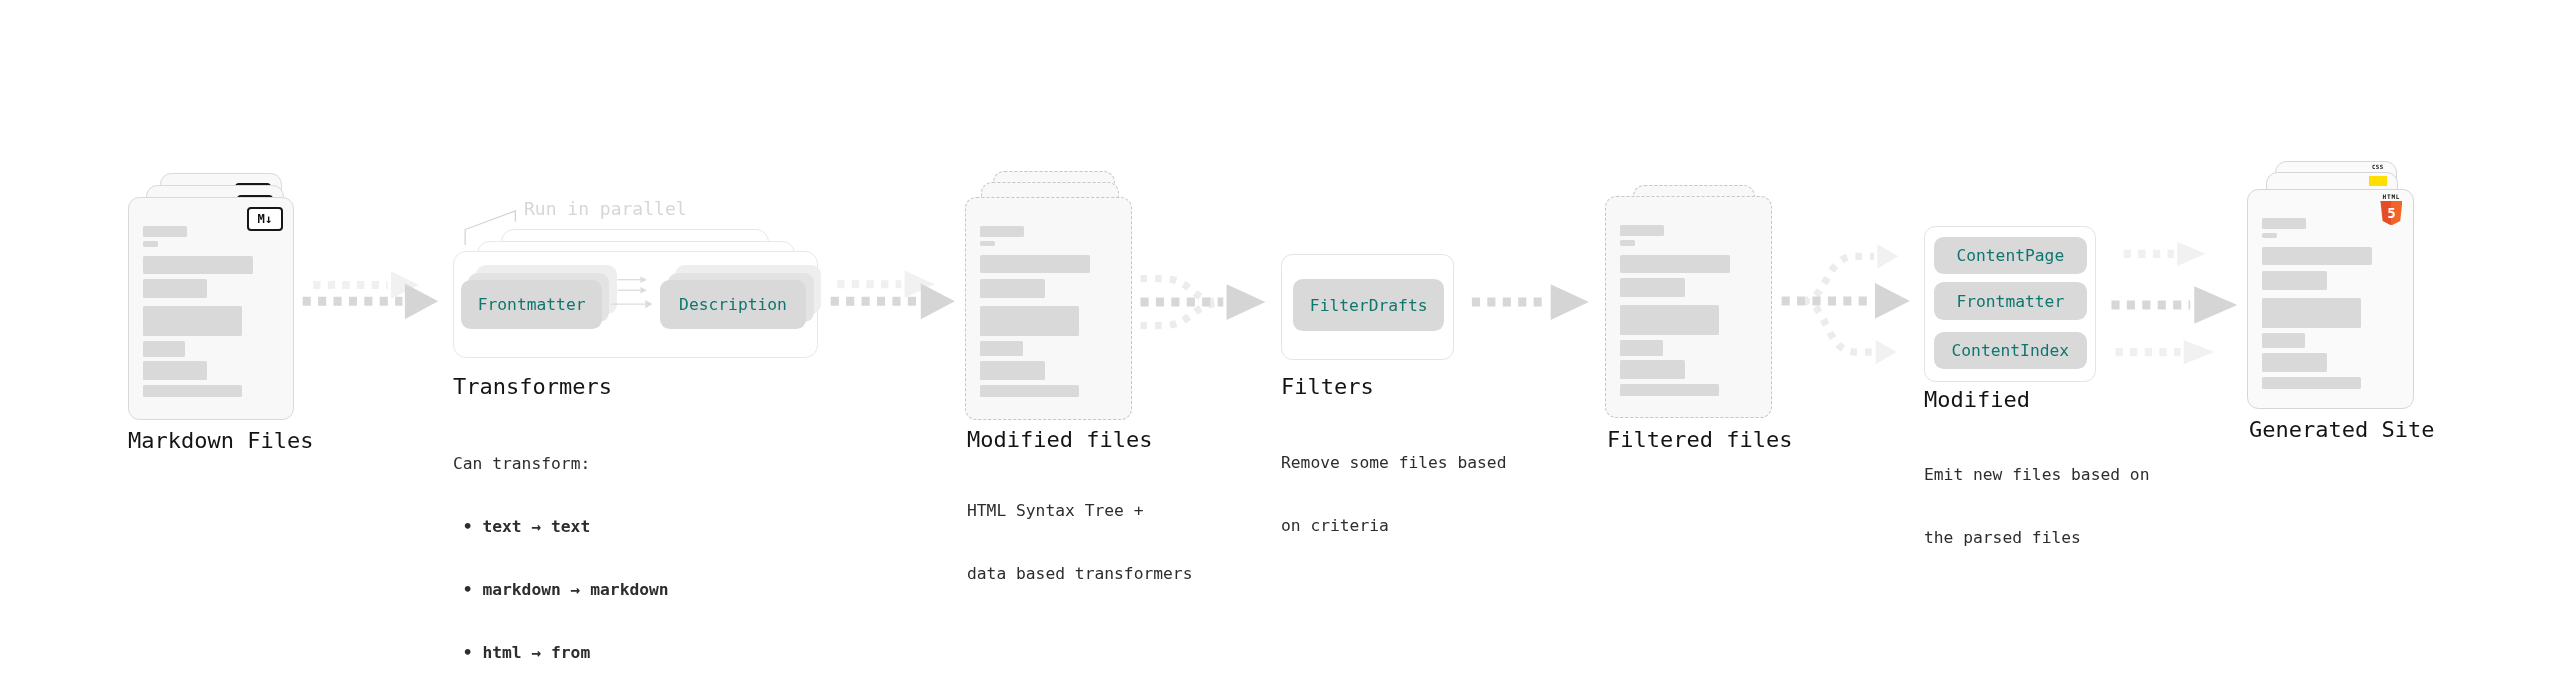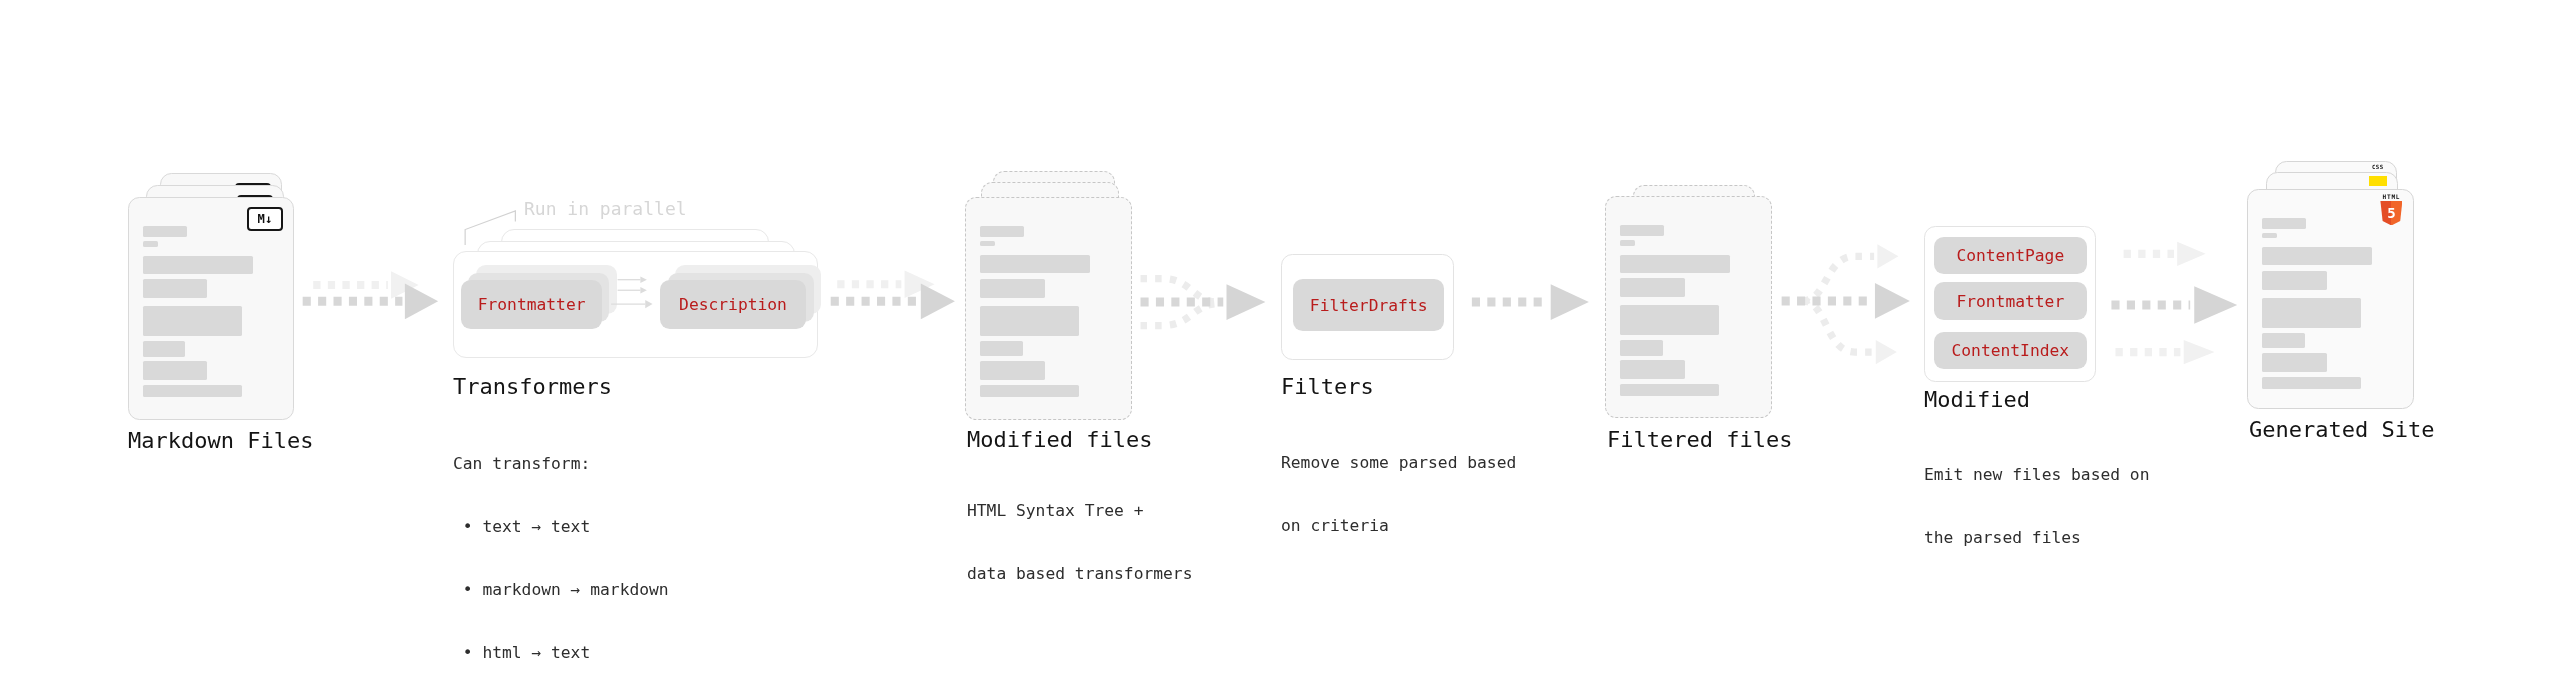--- a/index.html
+++ b/index.html
@@ -10,28 +10,28 @@
   
   .doc{position:absolute;box-sizing:border-box;background:#f8f8f8;border:1.2px solid #d9d9d9;
        border-radius:11.4px;padding:28px 13px 0 14px;}
   .doc.dashed{border:1.3px dashed #c6c6c6;}
   .doc.white{background:#fafafa;border-color:#d6d6d6;}
   .bar{background:#d9d9d9;border-radius:1.6px;}
 
   
   .heading{position:absolute;font-size:22px;line-height:1.1;color:#141414;white-space:pre;}
   .body{position:absolute;font-size:16.3px;line-height:21px;color:#2d2d2d;white-space:pre;}
-  .body .bullet{padding-left:9.8px;}
+  .body .bullet{padding-left:9.8px;font-weight:bold;}
   .callout{position:absolute;font-size:18px;line-height:1;color:#d6d6d6;white-space:pre;}
 
   
   .tbox{position:absolute;box-sizing:border-box;background:#ffffff;border:1.2px solid #e8e8e8;border-radius:13px;}
   .gbox{position:absolute;box-sizing:border-box;background:#ffffff;border:1.2px solid #e3e3e3;border-radius:11.4px;}
   .pill{position:absolute;box-sizing:border-box;background:#d9d9d9;border-radius:9.8px;
-        display:flex;align-items:center;justify-content:center;font-size:16.3px;color:#b91c1c;white-space:pre;}
+        display:flex;align-items:center;justify-content:center;font-size:16.3px;color:#0f766e;white-space:pre;}
   .pill.e1{background:#e3e3e3;}
   .pill.e2{background:#eeeeee;}
 
   
   .md-badge{position:absolute;top:9px;right:9.8px;width:32.5px;height:19.5px;background:#ffffff;
             border:2px solid #161616;border-radius:4.1px;display:flex;align-items:center;justify-content:center;
             font-size:12.2px;font-weight:bold;color:#111;}
   .css-icon{position:absolute;top:3.3px;right:8.1px;width:21px;text-align:center;}
   .css-text{font-size:5.7px;font-weight:bold;letter-spacing:0.4px;color:#111;line-height:1;}
   .css-bar{height:2.4px;width:16.3px;margin:0.8px auto 0;background:#2965f1;}
@@ -122,21 +122,21 @@
 
     <div class="pill e2" style="left:222px;top:68px;width:146px;height:49px"></div>
     <div class="pill e1" style="left:215px;top:76px;width:146px;height:49px"></div>
     <div class="pill" style="left:207px;top:83px;width:146px;height:49px">Description</div>
   </div>
   <div class="heading" style="left:453px;top:375px">Transformers</div>
   <div class="body" style="left:453px;top:411px">
     <div>Can transform:</div>
     <div class="bullet">• text → text</div>
     <div class="bullet">• markdown → markdown</div>
-    <div class="bullet">• html → text</div>
+    <div class="bullet">• html → from</div>
   </div>
 
   <svg class="arrow" style="left:825px;top:268px" width="134" height="69" viewBox="0 0 165 85">
     <g class="light">
       <line x1="15" y1="20" x2="94" y2="20"></line>
         <polygon points="98,3 98,37 135,20"></polygon>
     </g>
     <g class="main">
       <line x1="7" y1="41" x2="114" y2="41"></line>
         <polygon points="118,19 118,63 160,41"></polygon>
@@ -175,21 +175,21 @@
         <polygon points="114,20 114,64 162,42"></polygon>
     </g>
   </svg>
 
   <div class="node" style="left:1281px;top:254px;width:173px;height:93px">
     <div class="gbox" style="left:0;top:0;width:173px;height:106px"></div>
     <div class="pill" style="left:12.2px;top:25px;width:151px;height:52px">FilterDrafts</div>
   </div>
   <div class="heading" style="left:1281px;top:375px">Filters</div>
   <div class="body" style="left:1281px;top:410px">
-    <div>Remove some parsed based</div>
+    <div>Remove some files based</div>
     <div>on criteria</div>
   </div>
 
   <svg class="arrow" style="left:1467px;top:272px" width="130" height="65" viewBox="0 0 160 80">
     <g class="main">
       <line x1="6" y1="37" x2="98" y2="37"></line>
         <polygon points="103,15 103,59 150,37"></polygon>
     </g>
   </svg>
 

